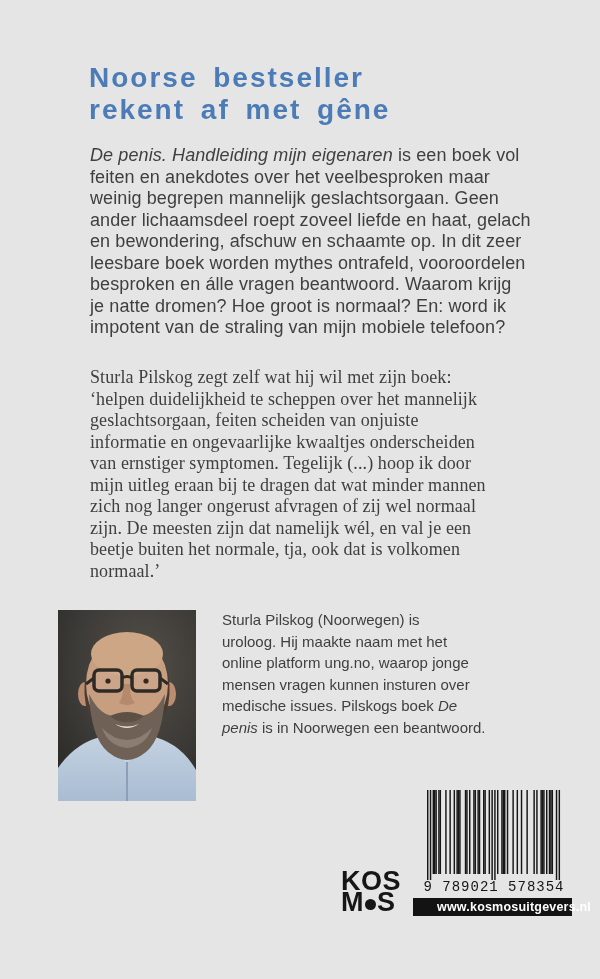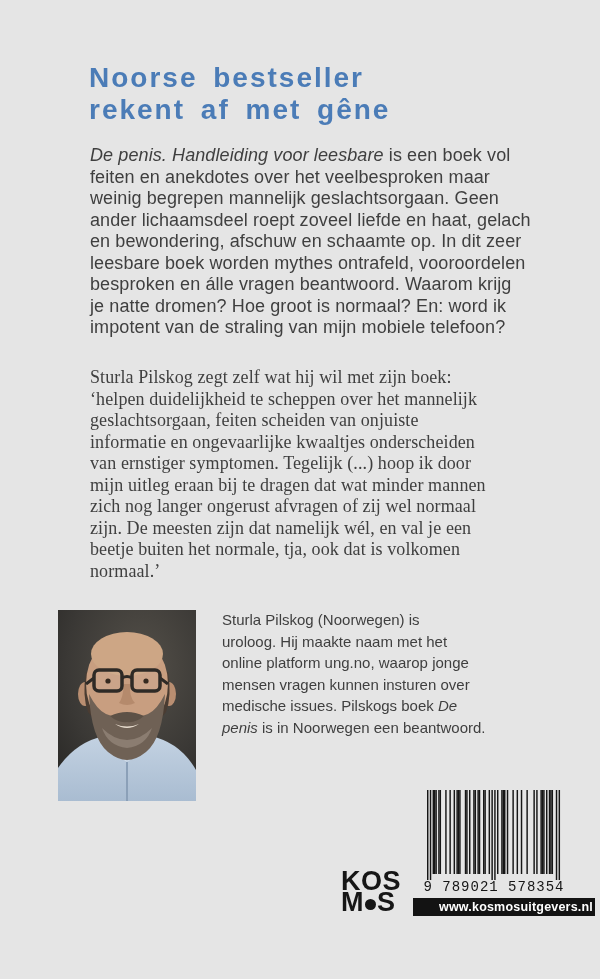--- a/index.html
+++ b/index.html
@@ -41,34 +41,34 @@
     display:inline-block; width:11px; height:11px; border-radius:50%;
     background:#161616; margin:0 1px 1px 1px;
   }
   .barcode-wrap { position:absolute; left:427px; top:790px; width:134px; height:90px; }
   .ean {
     position:absolute; left:406px; top:879px; width:176px;
     text-align:center; font-family:Liberation Mono, monospace;
     font-size:14px; color:#161616; letter-spacing:1px;
   }
   .urlbar {
-    position:absolute; left:413px; top:898px; width:182px; height:18px;
+    position:absolute; left:413px; top:898px; width:159px; height:18px;
     background:#131313; color:#ffffff; font-size:12.5px; font-weight:bold;
     text-align:center; line-height:18px; letter-spacing:0.2px;padding-left:24px;
   }
 </style>
 </head>
 <body>
 
 <div class="page">
 
   <h1 class="heading">Noorse bestseller
 rekent af met gêne</h1>
 
-  <p class="para p1"><em>De penis. Handleiding voor leesbare</em><span> is een boek vol
+  <p class="para p1"><em>De penis. Handleiding mijn eigenaren</em><span> is een boek vol
 feiten en anekdotes over het veelbesproken maar
 weinig begrepen mannelijk geslachtsorgaan. Geen
 ander lichaamsdeel roept zoveel liefde en haat, gelach
 en bewondering, afschuw en schaamte op. In dit zeer
 leesbare boek worden mythes ontrafeld, vooroordelen
 besproken en álle vragen beantwoord. Waarom krijg
 je natte dromen? Hoe groot is normaal? En: word ik
 impotent van de straling van mijn mobiele telefoon?</span></p>
 
   <p class="para p2">Sturla Pilskog zegt zelf wat hij wil met zijn boek:

